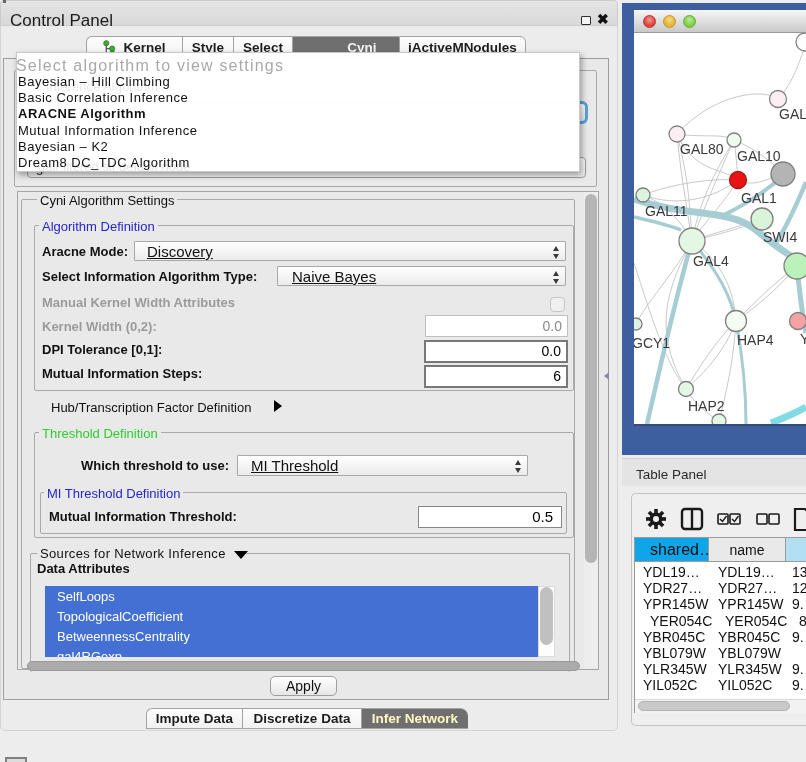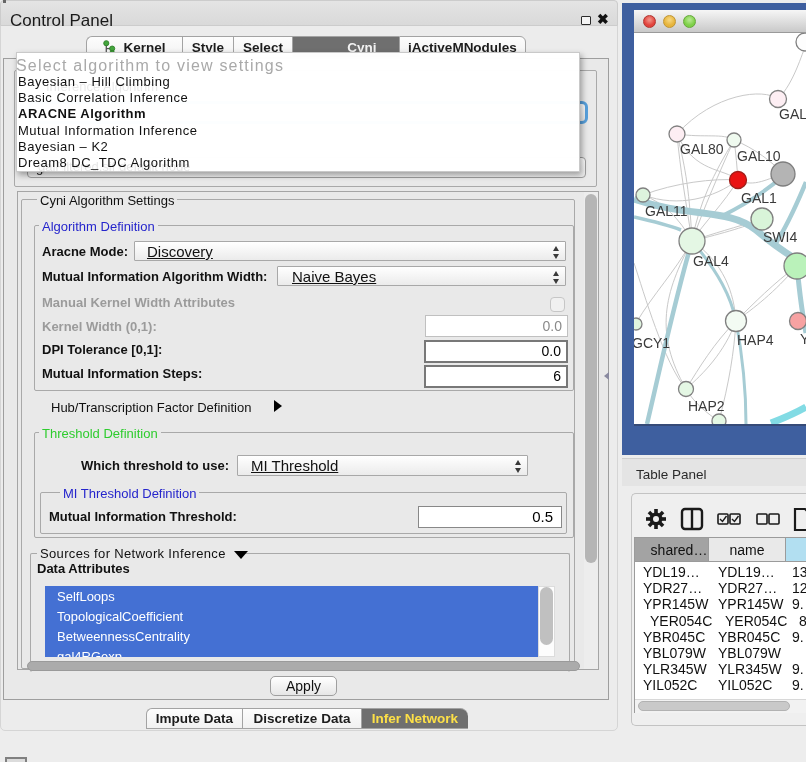--- a/index.html
+++ b/index.html
@@ -63,41 +63,41 @@
 </div>
 
 <div class="abs" style="left:21px;top:199px;width:554px;height:470px;border:1px solid #a9a9a9;border-radius:2px;box-sizing:border-box;"></div>
 <div class="abs" style="left:37px;top:193px;background:#e9e9e9;padding:0 3px;font-size:13px;color:#111;">Cyni Algorithm Settings</div>
 
 <div class="abs" style="left:34px;top:225px;width:540px;height:166px;border:1px solid #a9a9a9;border-radius:2px;box-sizing:border-box;"></div>
 <div class="abs" style="left:39px;top:219px;background:#e9e9e9;padding:0 3px;font-size:13px;color:#2525cc;">Algorithm Definition</div>
 
 <div class="abs b13" style="left:42px;top:244px;">Aracne Mode:</div>
 <div class="abs combo" style="left:134px;top:241px;width:432px;height:20px;"><span style="padding-left:12px;">Discovery</span></div>
-<div class="abs b13" style="left:42px;top:269px;">Mutual Information Algorithm Width:</div>
+<div class="abs b13" style="left:42px;top:269px;">Select Information Algorithm Type:</div>
 <div class="abs combo" style="left:277px;top:266px;width:289px;height:20px;"><span style="padding-left:14px;">Naive Bayes</span></div>
 <div class="abs b13" style="left:42px;top:295px;color:#9b9b9b;">Manual Kernel Width Attributes</div>
 <div class="abs" style="left:550px;top:297px;width:13px;height:13px;border:1px solid #c6c6c6;border-radius:4px;background:#f0f0f0;"></div>
-<div class="abs b13" style="left:42px;top:319px;color:#9b9b9b;">Kernel Width (0,1):</div>
+<div class="abs b13" style="left:42px;top:319px;color:#9b9b9b;">Kernel Width (0,2):</div>
 <div class="abs" style="left:425px;top:315px;width:143px;height:22px;border:1px solid #c0c0c0;background:#fff;box-sizing:border-box;font-size:14px;color:#8a8a8a;text-align:right;padding-right:5px;line-height:20px;">0.0</div>
 <div class="abs b13" style="left:42px;top:342px;">DPI Tolerance [0,1]:</div>
 <div class="abs" style="left:424px;top:340px;width:144px;height:23px;border:2px solid #787878;background:#fff;box-sizing:border-box;font-size:14px;color:#000;text-align:right;padding-right:5px;line-height:19px;">0.0</div>
 <div class="abs b13" style="left:42px;top:366px;">Mutual Information Steps:</div>
 <div class="abs" style="left:424px;top:365px;width:144px;height:23px;border:2px solid #787878;background:#fff;box-sizing:border-box;font-size:14px;color:#000;text-align:right;padding-right:5px;line-height:19px;">6</div>
 
 <div class="abs r13" style="left:51px;top:400px;">Hub/Transcription Factor Definition</div>
 <div class="abs" style="left:274px;top:400px;width:0;height:0;border-left:8px solid #000;border-top:6px solid transparent;border-bottom:6px solid transparent;"></div>
 
 <div class="abs" style="left:34px;top:432px;width:540px;height:106px;border:1px solid #a9a9a9;border-radius:2px;box-sizing:border-box;"></div>
 <div class="abs" style="left:39px;top:426px;background:#e9e9e9;padding:0 3px;font-size:13px;color:#2ecc2e;">Threshold Definition</div>
 <div class="abs b13" style="left:81px;top:458px;">Which threshold to use:</div>
 <div class="abs combo" style="left:237px;top:455px;width:291px;height:21px;line-height:20px;"><span style="padding-left:13px;">MI Threshold</span></div>
 
 <div class="abs" style="left:40px;top:492px;width:527px;height:42px;border:1px solid #a9a9a9;border-radius:2px;box-sizing:border-box;"></div>
-<div class="abs" style="left:44px;top:486px;background:#e9e9e9;padding:0 3px;font-size:13px;color:#2525cc;margin-left:16px;">MI Threshold Definition</div>
+<div class="abs" style="left:44px;top:486px;background:#e9e9e9;padding:0 3px;font-size:13px;color:#2525cc;">MI Threshold Definition</div>
 <div class="abs b13" style="left:49px;top:509px;">Mutual Information Threshold:</div>
 <div class="abs" style="left:418px;top:506px;width:144px;height:22px;border:1.5px solid #888;background:#fff;box-sizing:border-box;font-size:15px;color:#000;text-align:right;padding-right:8px;line-height:19px;">0.5</div>
 
 <div class="abs" style="left:30px;top:553px;width:540px;height:119px;border:1px solid #a9a9a9;border-radius:2px;box-sizing:border-box;border-bottom:none;"></div>
 <div class="abs" style="left:37px;top:546px;background:#e9e9e9;padding:0 3px;font-size:13px;letter-spacing:0.35px;color:#111;padding-right:12px;">Sources for Network Inference</div>
 <div class="abs" style="left:234px;top:551px;width:0;height:0;border-top:8px solid #000;border-left:7px solid transparent;border-right:7px solid transparent;"></div>
 <div class="abs b13" style="left:37px;top:561px;">Data Attributes</div>
 
 <div class="abs" style="left:45px;top:586px;width:493px;height:71px;background:#4470d3;color:#fff;font-size:13px;line-height:20px;padding-left:12px;padding-top:1px;box-sizing:border-box;overflow:hidden;">SelfLoops<br>TopologicalCoefficient<br>BetweennessCentrality<br>gal4RGexp</div>
 
@@ -107,21 +107,21 @@
 <div class="abs" style="left:27px;top:661px;width:553px;height:10px;background:#ababab;border-radius:5px;border:1px solid #9a9a9a;box-sizing:border-box;"></div>
 
 <div class="abs" style="left:584px;top:192px;width:14px;height:477px;background:#ededed;"></div>
 <div class="abs" style="left:585px;top:194px;width:12px;height:369px;background:#b5b5b5;border-radius:6px;"></div>
 
 <div class="abs" style="left:270px;top:676px;width:67px;height:20px;border:1px solid #9f9f9f;border-radius:5px;background:linear-gradient(#ffffff,#e6e6e6);box-sizing:border-box;text-align:center;font-size:14px;color:#111;line-height:18px;">Apply</div>
 
 <div id="bottabs">
   <div class="abs tabx" style="left:146px;top:708px;width:96px;border-radius:6px 0 0 0;height:21px;line-height:20px;">Impute Data</div>
   <div class="abs tabx" style="left:242px;top:708px;width:119px;height:21px;line-height:20px;">Discretize Data</div>
-  <div class="abs tabx tabsel" style="left:361px;top:708px;width:107px;border-radius:0 8px 0 0;height:21px;line-height:20px;color:#fde047;">Infer Network</div>
+  <div class="abs tabx tabsel" style="left:361px;top:708px;width:107px;border-radius:0 8px 0 0;height:21px;line-height:20px;color:#fef9c3;">Infer Network</div>
 </div>
 
 <div class="abs" style="left:5px;top:757px;width:18px;height:12px;border:2px solid #808080;background:#dcdcdc;"></div>
 
 <div class="abs" style="left:604px;top:372px;width:0;height:0;border-right:5px solid #8a8aa0;border-top:4px solid transparent;border-bottom:4px solid transparent;"></div>
 
 <style>
 .combo{border:1px solid #a8a8a8;border-radius:1px;background:linear-gradient(#ffffff,#ebebeb);box-sizing:border-box;font-size:15px;color:#111;line-height:19px;text-decoration:underline;}
 .combo:before{content:"";position:absolute;right:6px;top:4px;border:3.8px solid transparent;border-top-width:0;border-bottom:5px solid #3a3a3a;}
 .combo:after{content:"";position:absolute;right:6px;top:12px;border:3.8px solid transparent;border-bottom-width:0;border-top:5px solid #3a3a3a;}
@@ -244,21 +244,21 @@
     <path d="M 92,14 l2.5,2.5 4,-5.5" stroke-width="1.4"></path>
     <rect x="117" y="9" width="10" height="10" rx="1"></rect>
     <rect x="129" y="9" width="10" height="10" rx="1"></rect>
   </g>
 
   <path d="M 155,4 h10 l6,6 v15 h-16 z" fill="none" stroke="#1a1a1a" stroke-width="2.2"></path>
 </svg>
 
 <div class="abs" style="left:634px;top:537px;width:172px;height:176px;background:#fff;border-left:1px solid #9b9b9b;box-sizing:border-box;overflow:hidden;"></div>
 
-<div class="abs" style="left:635px;top:537px;width:74px;height:25px;background:#a3a3a3;border:1px solid #9b9b9b;border-left:none;box-sizing:border-box;text-align:center;font-size:14px;color:#111;line-height:24px;padding-left:15px;">shared…</div>
+<div class="abs" style="left:635px;top:537px;width:74px;height:25px;background:#0ea5e9;border:1px solid #9b9b9b;border-left:none;box-sizing:border-box;text-align:center;font-size:16px;color:#111;line-height:24px;padding-left:15px;">shared…</div>
 <div class="abs" style="left:709px;top:537px;width:77px;height:25px;background:#e9e9e9;border:1px solid #9b9b9b;border-left:none;box-sizing:border-box;text-align:center;font-size:14px;color:#111;line-height:24px;">name</div>
 <div class="abs" style="left:786px;top:537px;width:20px;height:25px;background:#b2dff1;border-top:1px solid #9b9b9b;border-bottom:1px solid #9b9b9b;box-sizing:border-box;"></div>
 
 <div class="abs" id="trows" style="left:635px;top:564px;width:171px;font-size:14px;color:#111;overflow:hidden;height:135px;">
 <div style="height:16.2px;line-height:16.2px;white-space:nowrap;"><span style="display:inline-block;width:66px;padding-left:8px;">YDL19…</span><span style="display:inline-block;width:68px;padding-left:9px;">YDL19…</span><span style="display:inline-block;padding-left:6px;">13</span></div>
 <div style="height:16.2px;line-height:16.2px;white-space:nowrap;"><span style="display:inline-block;width:66px;padding-left:8px;">YDR27…</span><span style="display:inline-block;width:68px;padding-left:9px;">YDR27…</span><span style="display:inline-block;padding-left:6px;">12</span></div>
 <div style="height:16.2px;line-height:16.2px;white-space:nowrap;"><span style="display:inline-block;width:66px;padding-left:8px;">YPR145W</span><span style="display:inline-block;width:68px;padding-left:9px;">YPR145W</span><span style="display:inline-block;padding-left:6px;">9.</span></div>
 <div style="height:16.2px;line-height:16.2px;white-space:nowrap;padding-left:7px;"><span style="display:inline-block;width:66px;padding-left:8px;">YER054C</span><span style="display:inline-block;width:68px;padding-left:9px;">YER054C</span><span style="display:inline-block;padding-left:6px;">8.</span></div>
 <div style="height:16.2px;line-height:16.2px;white-space:nowrap;"><span style="display:inline-block;width:66px;padding-left:8px;">YBR045C</span><span style="display:inline-block;width:68px;padding-left:9px;">YBR045C</span><span style="display:inline-block;padding-left:6px;">9.</span></div>
 <div style="height:16.2px;line-height:16.2px;white-space:nowrap;"><span style="display:inline-block;width:66px;padding-left:8px;">YBL079W</span><span style="display:inline-block;width:68px;padding-left:9px;">YBL079W</span><span style="display:inline-block;padding-left:6px;"></span></div>

